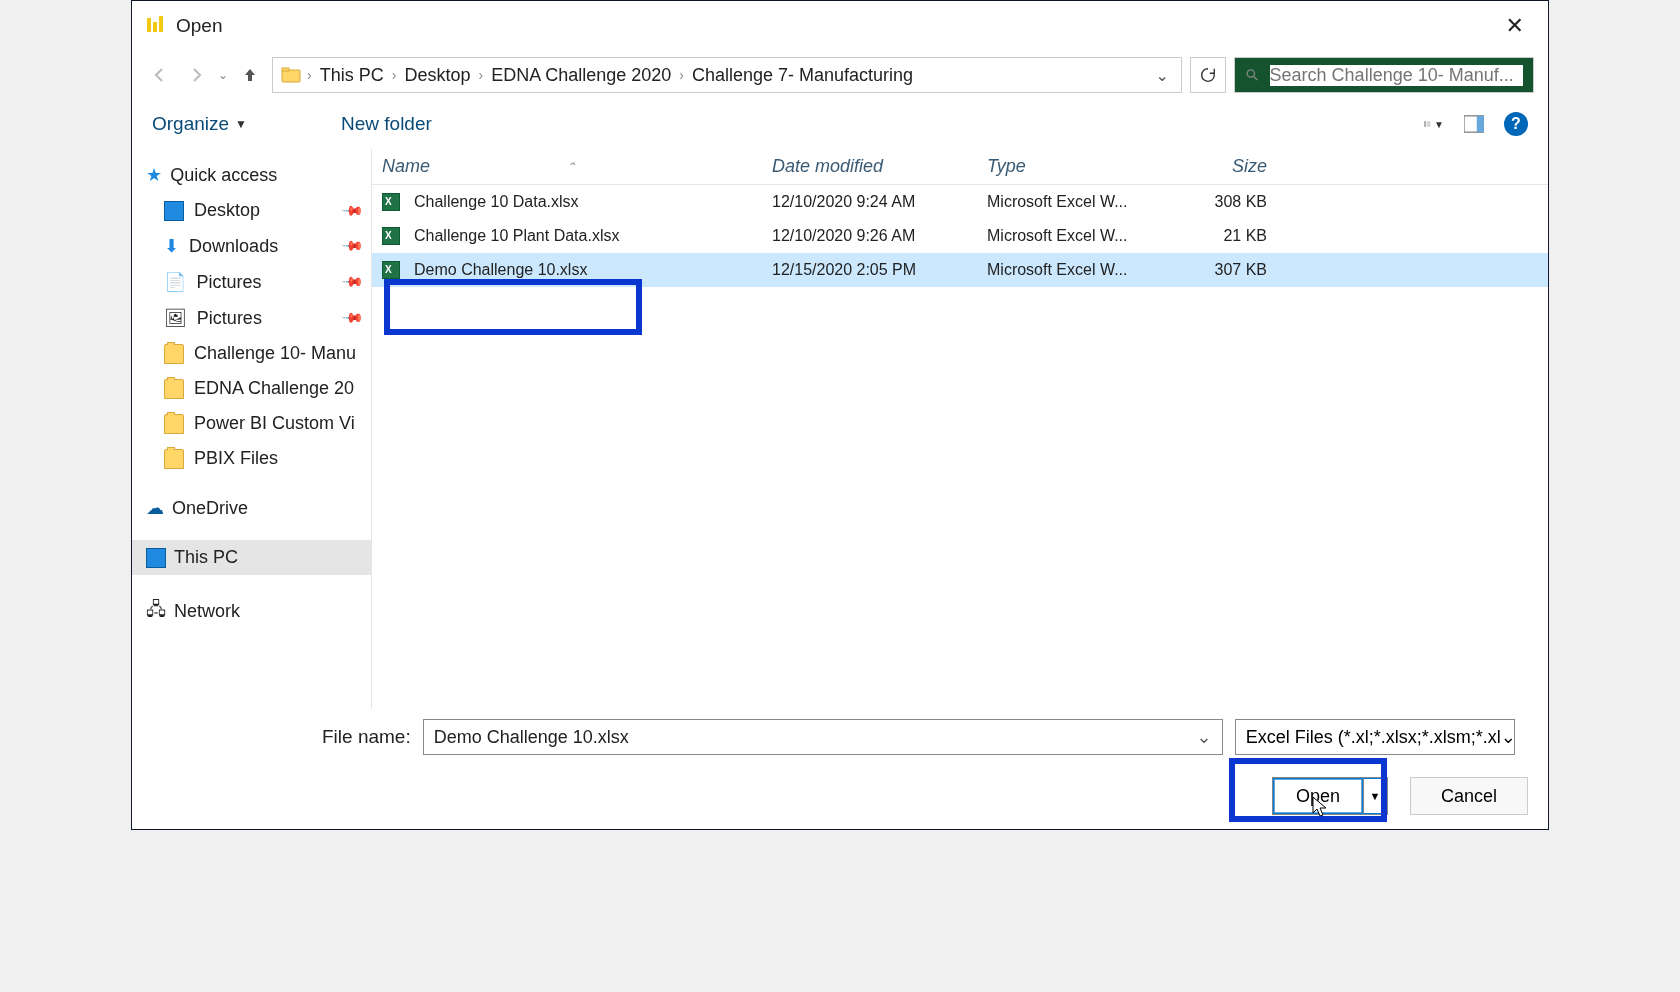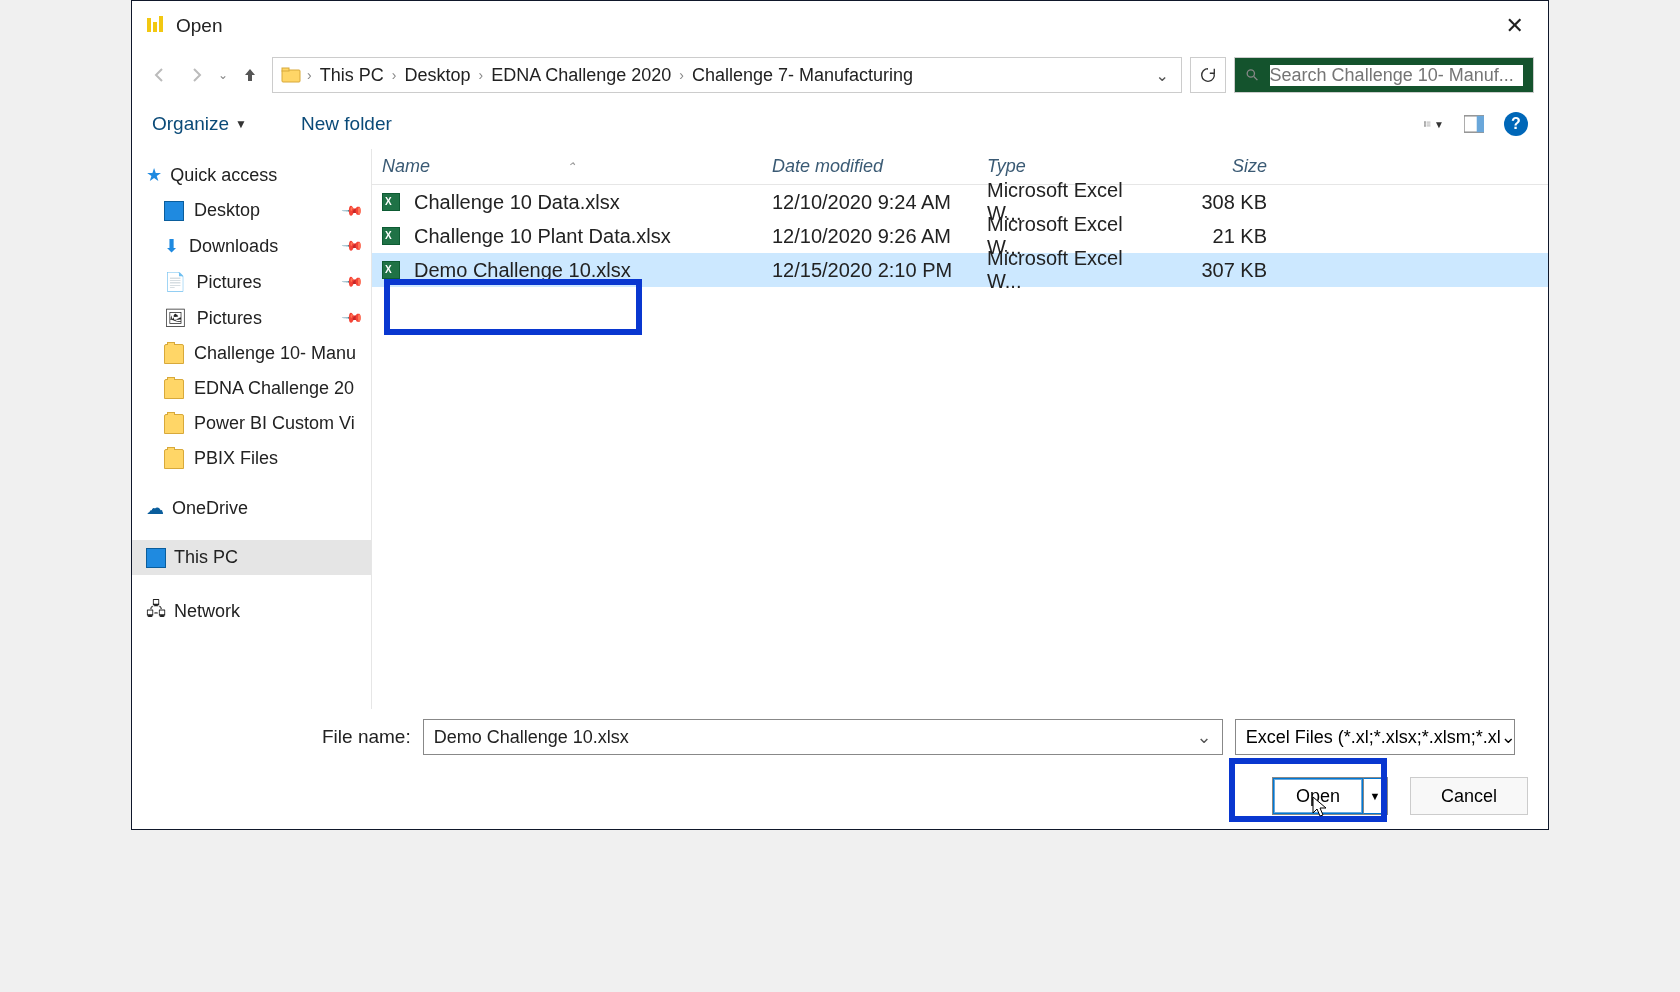--- a/index.html
+++ b/index.html
@@ -20,21 +20,21 @@
 .bc-folder-icon { width:20px; height:20px; margin-right:4px; }
 .bc-item { color:#222; font-size:18px; padding: 0 6px; }
 .bc-sep { color:#888; font-size:14px; padding: 0 2px; }
 .bc-drop { margin-left:auto; color:#555; padding:0 4px; }
 .refresh-btn { width:36px; height:36px; border:1px solid #ccc; display:flex; align-items:center; justify-content:center; background:#fff; }
 .search-box { width:300px; height:36px; border:1px solid #ccc; display:flex; align-items:center; padding:0 10px; gap:10px; background:#14532d; }
 .search-box input { border:none; outline:none; font-size:18px; color:#555; width:100%; }
 
 
 .toolbar-row { height: 50px; display:flex; align-items:center; padding: 0 20px; justify-content:space-between; border-bottom: 0; }
-.toolbar-left { display:flex; gap:54px; align-items:center; }
+.toolbar-left { display:flex; gap:94px; align-items:center; }
 .tool-btn { color:#0a4a78; font-size:19px; display:flex; align-items:center; gap:6px; }
 .toolbar-right { display:flex; gap:20px; align-items:center; }
 .small-icon { width:20px; height:20px; display:flex; align-items:center; justify-content:center; color:#555; }
 .help-icon { width:24px; height:24px; border-radius:50%; background:#0067b8; color:#fff; display:flex; align-items:center; justify-content:center; font-size:16px; font-weight:bold; }
 
 
 .body-split { display:flex; height: 560px; position:relative; }
 
 
 .sidebar { width:240px; border-right: 1px solid #e6e6e6; padding-top:8px; overflow:hidden; }
@@ -45,21 +45,21 @@
 .sv-icon { width:20px; height:20px; display:inline-block; }
 
 
 .filelist { flex:1; position:relative; }
 .fl-header { display:flex; border-bottom:1px solid #e6e6e6; height:36px; align-items:center; color:#3a5a74; font-size:18px;font-style:italic; }
 .fl-header > div { padding: 0 10px; }
 .col-name { width:390px; display:flex; align-items:center; gap:6px; }
 .col-date { width:215px; }
 .col-type { width:180px; }
 .col-size { width:120px; text-align:right; }
-.fl-row { display:flex; height:34px; align-items:center; font-size:20px; color:#222; }
+.fl-row { display:flex; height:34px; align-items:center; font-size:16px; color:#222; }
 .fl-row > div { padding: 0 10px; }
 .fl-row.selected { background:#cce8ff; }
 .file-icon { width:18px; height:18px; display:inline-block; margin-right:8px; }
 .name-cell { display:flex; align-items:center; }
 
 
 .hl-box { position:absolute; border:6px solid #0937d0; background:rgba(255,255,255,0); pointer-events:none; }
 .hl-file { left:252px; top:278px; width:258px; height:56px; }
 .hl-open { left:1097px; top:757px; width:158px; height:64px; }
 
@@ -287,21 +287,21 @@
           </div>
         <div class="col-date">12/10/2020 9:26 AM</div>
         <div class="col-type">Microsoft Excel W...</div>
         <div class="col-size">21 KB</div>
       </div>
       <div class="fl-row selected">
         <div class="col-name name-cell">
             <span class="file-icon excel-icon"></span>
             <span>Demo Challenge 10.xlsx</span>
           </div>
-        <div class="col-date">12/15/2020 2:10 PM</div>
+        <div class="col-date">12/15/2020 2:05 PM</div>
         <div class="col-type">Microsoft Excel W...</div>
         <div class="col-size">307 KB</div>
       </div>
     </div>
   </div>
 
   <div class="bottom-row">
     <span class="filename-label">File name:</span>
     <div class="filename-input">
       <span class="val">Demo Challenge 10.xlsx</span>

